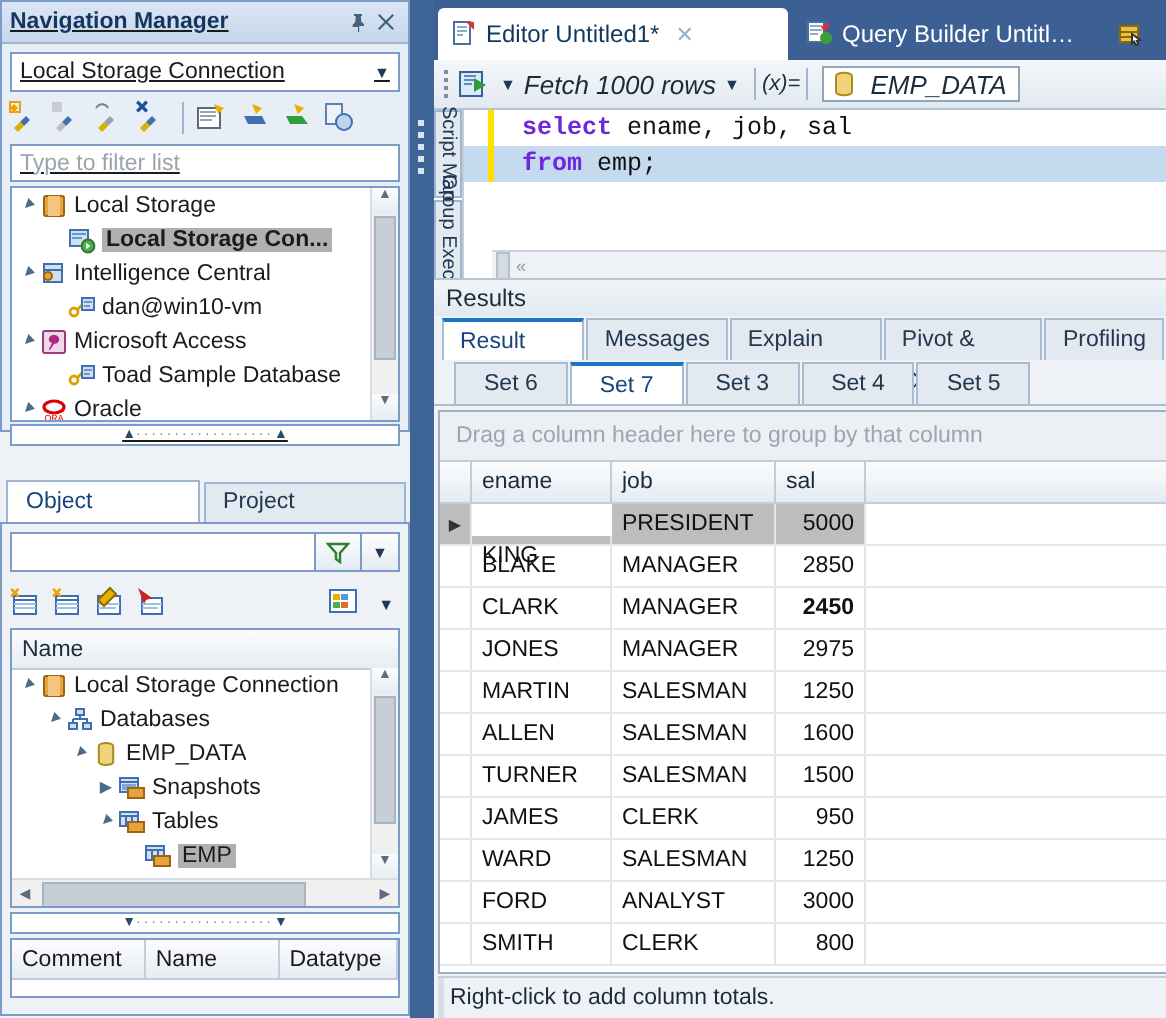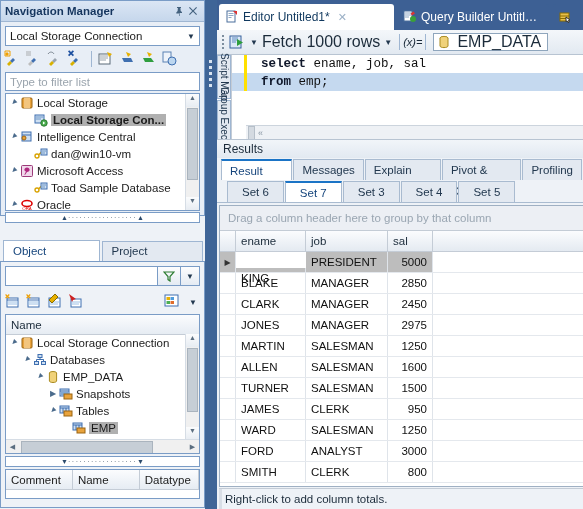--- a/index.html
+++ b/index.html
@@ -9,21 +9,21 @@
     font-size:12px;color:#1b1b1b;background:#eef2f7;
   }
   #app{position:relative;width:583px;height:509px;}
 
   
   .abs{position:absolute;}
   .nowrap{white-space:nowrap;overflow:hidden;text-overflow:ellipsis;}
 
   
   #navmgr{left:0;top:0;width:205px;height:216px;background:#e8eef6;
-          border:1px solid #7a9cc6;box-sizing:border-box;}
+          border:1px solid #7a9cc6;box-sizing:border-box;text-decoration:underline;}
   #navmgr-title{height:20px;background:linear-gradient(#dbe6f4,#c6d7ec);
       border-bottom:1px solid #9fb6d2;display:flex;align-items:center;padding:0 4px;}
   #navmgr-title .t{font-weight:bold;font-size:11.5px;color:#15355e;flex:1;}
   .capbtn{width:14px;height:14px;display:flex;align-items:center;justify-content:center;
       color:#44627f;font-size:11px;line-height:1;}
   #conn-combo{margin:4px 4px 0 4px;height:20px;background:#fff;border:1px solid #7a9cc6;
       display:flex;align-items:center;box-sizing:border-box;}
   #conn-combo .val{flex:1;padding-left:4px;font-size:11.5px;}
   #conn-combo .arr{width:16px;text-align:center;font-size:8px;color:#22384f;}
   .tbar{display:flex;align-items:center;height:26px;padding:0 3px;gap:3px;}
@@ -91,39 +91,39 @@
       border-top-right-radius:3px;display:flex;align-items:center;padding:0 6px;box-sizing:border-box;}
   .dtab.inactive{background:#3d6094;}
   .dtab .cap{font-size:12px;margin-left:4px;color:#10385e;}
   .dtab.inactive .cap{color:#ffffff;}
   .dtab .x{margin-left:8px;color:#9bb0c6;font-size:11px;}
 
   #etoolbar{height:24px;background:linear-gradient(#f4f7fa,#e2e9f1);
       border-bottom:1px solid #b8c4d2;display:flex;align-items:center;padding-left:2px;}
   .dots3{width:7px;display:flex;flex-direction:column;align-items:center;gap:2px;margin-right:2px;}
   .dots3 i{width:2px;height:2px;background:#7d8e9e;display:block;}
-  .tlabel{font-size:16px;color:#1b2b3a;}
+  .tlabel{font-size:13px;color:#1b2b3a;font-style:italic;}
   .caret{font-size:8px;color:#22384f;margin:0 4px;}
   #db-chip{height:18px;background:#fff;border:1px solid #8fa6bd;display:flex;align-items:center;
       padding:0 6px 0 3px;margin-left:4px;box-sizing:border-box;}
 
   #editor-area{position:relative;height:85px;background:#fff;}
   #sidetabs{position:absolute;left:0;top:0;width:14px;height:85px;}
   .sidetab{width:14px;background:#e3e9f1;border:1px solid #9fb6d2;box-sizing:border-box;
       display:flex;align-items:center;justify-content:center;}
   .sidetab span{writing-mode:vertical-rl;font-size:10px;color:#22384f;white-space:nowrap;}
   #code{position:absolute;left:14px;top:0;right:0;bottom:0;background:#fff;
       border-left:1px solid #c4ccd6;}
   .cline{height:18px;display:flex;align-items:center;font-family:"Liberation Mono", monospace;
       font-size:12.5px;padding-left:0;}
   .cline.cur{background:#c5d9ef;}
   .gut{width:12px;height:18px;}
   .mark{width:3px;height:18px;background:#ffe000;}
   .ctext{padding-left:14px;white-space:pre;}
-  .kw{color:#0f172a;font-weight:bold;}
+  .kw{color:#6d28d9;font-weight:bold;}
   .idn{color:#111;}
   #code-hscroll{position:absolute;left:14px;right:0;bottom:0;height:14px;background:#eef1f5;
       border-top:1px solid #ccd4dd;display:flex;align-items:center;}
   #code-hscroll .thumb{margin-left:2px;width:5px;height:12px;background:#d4dae1;border:1px solid #b6bfc9;}
   #code-hscroll .chev{font-size:9px;color:#8a97a4;margin-left:3px;}
 
   
   #results{position:absolute;left:0;top:139px;right:0;bottom:0;}
   #res-cap{height:18px;background:linear-gradient(#f1f5f9,#e2e9f1);border-top:1px solid #b8c4d2;
       display:flex;align-items:center;padding-left:6px;font-size:12px;color:#1b2b3a;}
@@ -663,21 +663,21 @@
               <div class="ind"></div>
               <div class="c" style="width: 70px;">BLAKE</div>
               <div class="c" style="width: 82px;">MANAGER</div>
               <div class="c num" style="width: 45px;">2850</div>
               <div class="fill"></div>
             </div>
             <div class="grow">
               <div class="ind"></div>
               <div class="c" style="width: 70px;">CLARK</div>
               <div class="c" style="width: 82px;">MANAGER</div>
-              <div class="c num" style="width: 45px;">2450</div>
+              <div class="c num" style="width: 45px; font-weight: bold;">2450</div>
               <div class="fill"></div>
             </div>
             <div class="grow">
               <div class="ind"></div>
               <div class="c" style="width: 70px;">JONES</div>
               <div class="c" style="width: 82px;">MANAGER</div>
               <div class="c num" style="width: 45px;">2975</div>
               <div class="fill"></div>
             </div>
             <div class="grow">

